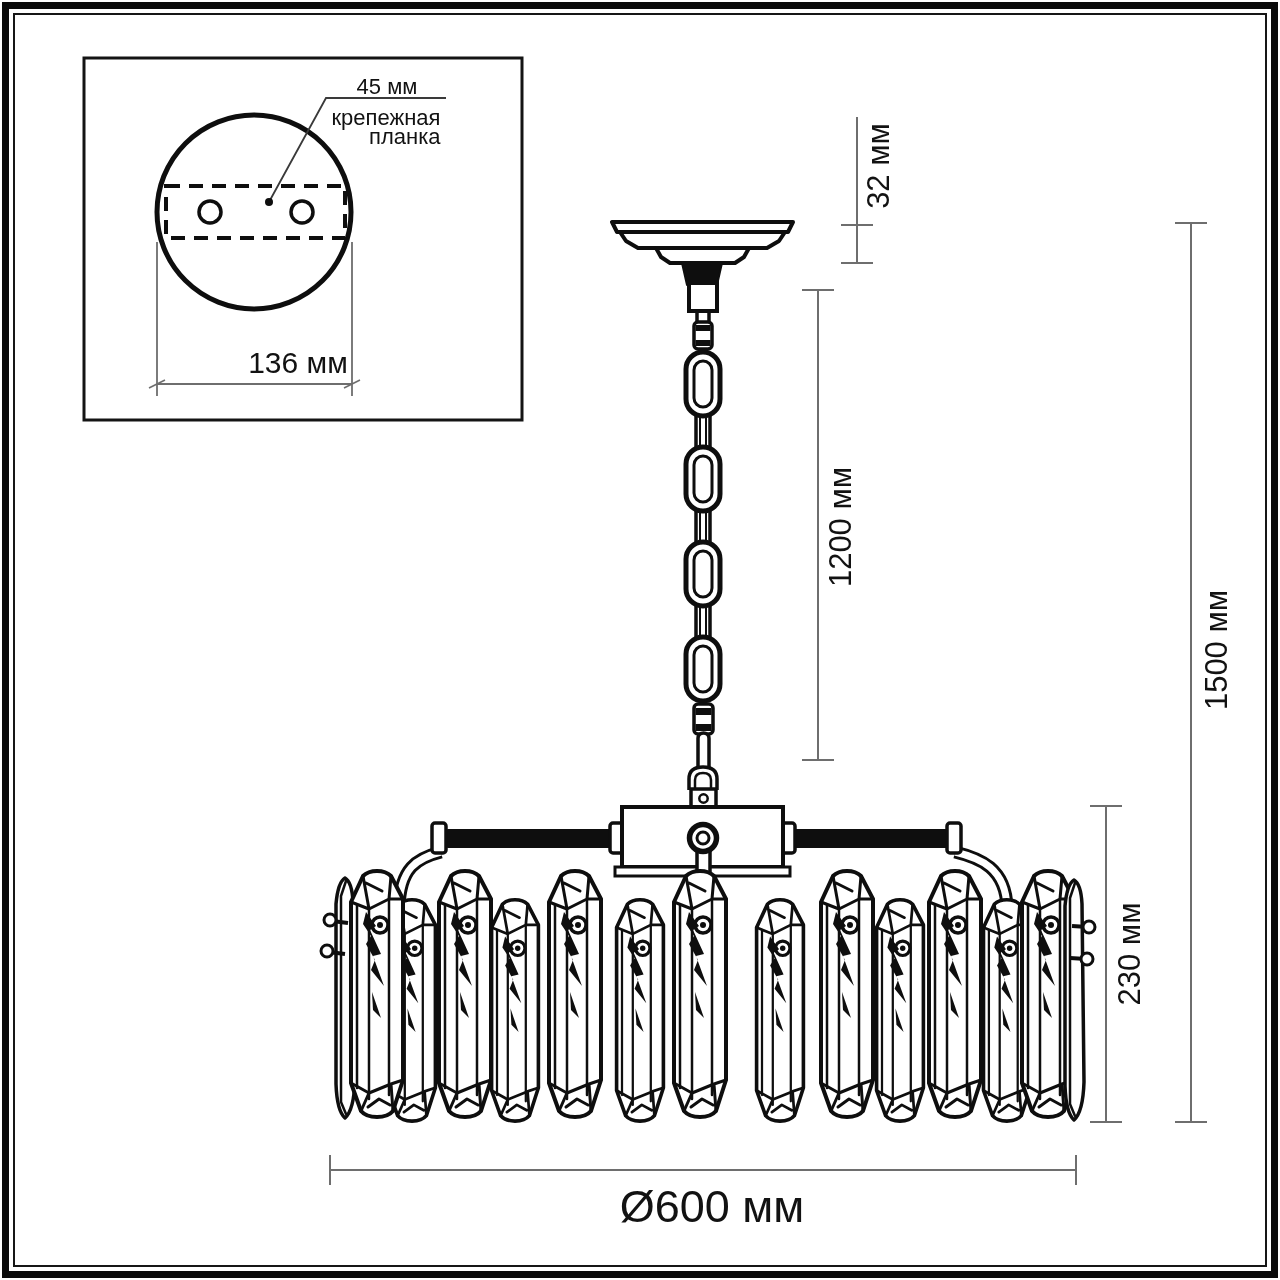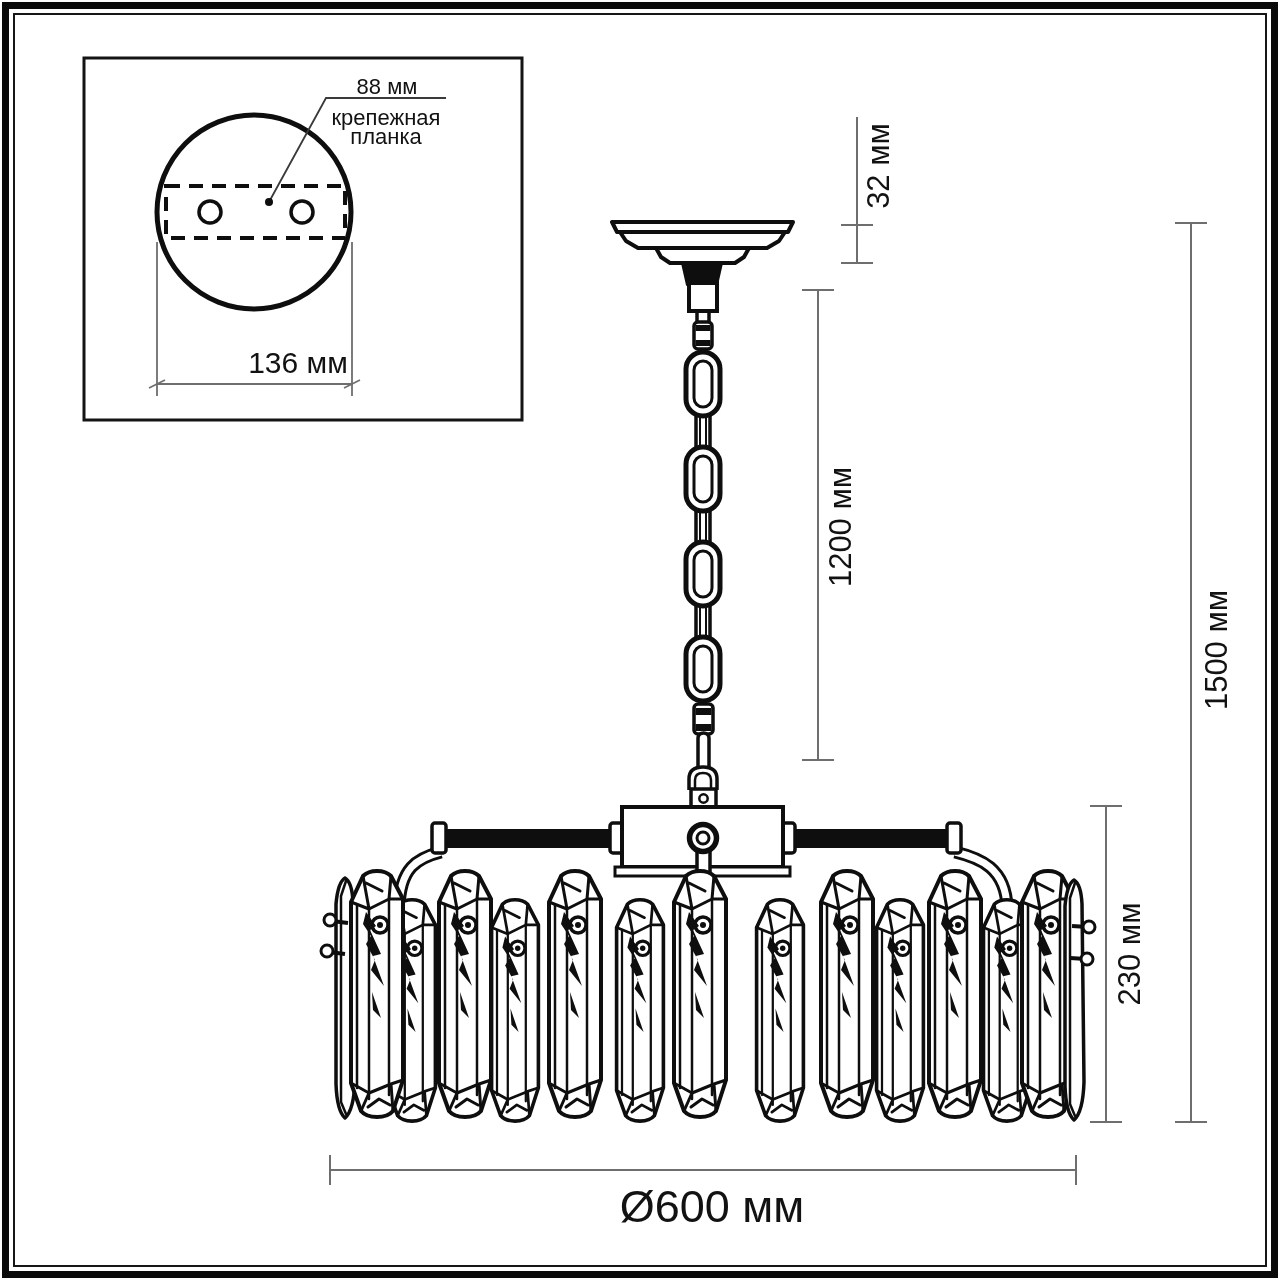--- a/index.html
+++ b/index.html
@@ -8,21 +8,21 @@
   .frame-outer{position:absolute;inset:2px;border:7px solid #0a0a0a;pointer-events:none;}
   .frame-inner{position:absolute;inset:13px;border:2px solid #161616;pointer-events:none;}
   svg{position:absolute;left:0;top:0;}
   .lbl{position:absolute;white-space:nowrap;color:#121212;line-height:1;
        transform:translate(-50%,-50%);}
   .lbl.rot{transform:translate(-50%,-50%) rotate(-90deg);}
   .sz22{font-size:22px;}
   .sz30{font-size:30px;}
   .sz31{font-size:31px;}
   .sz33{font-size:45px;}
-  .two-line{text-align:center;line-height:19px;}
+  .two-line{text-align:right;line-height:19px;}
 </style>
 </head>
 <body>
 
 <div id="stage">
 
   <svg width="1280" height="1280" viewBox="0 0 1280 1280">
 
     <defs>
 
@@ -184,21 +184,21 @@
         <path d="M1106,806 V1122"></path>
         <path d="M1090,806 H1122 M1090,1122 H1122"></path>
       </g>
       <g>
         <path d="M330,1170 H1076"></path>
         <path d="M330,1155 V1185 M1076,1155 V1185"></path>
       </g>
     </g>
   </svg>
 
-  <div class="lbl sz22" style="left:387px;top:87px;">88 мм</div>
+  <div class="lbl sz22" style="left:387px;top:87px;">45 мм</div>
 
   <div class="lbl sz22 two-line" style="left:386px;top:127px;">
     <div>крепежная</div>
     <div>планка</div>
   </div>
 
   <div class="lbl sz30" style="left:254px;top:363px;margin-left:44px;">136 мм</div>
 
   <div class="lbl rot sz31" style="left:878px;top:166px;">32 мм</div>
 

